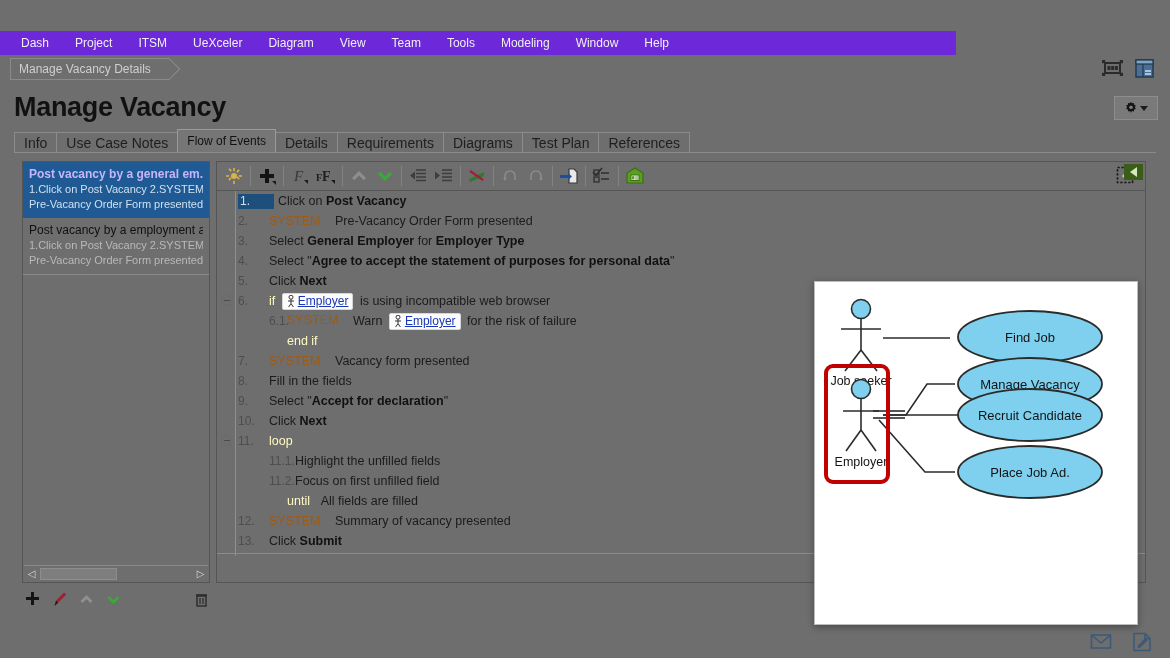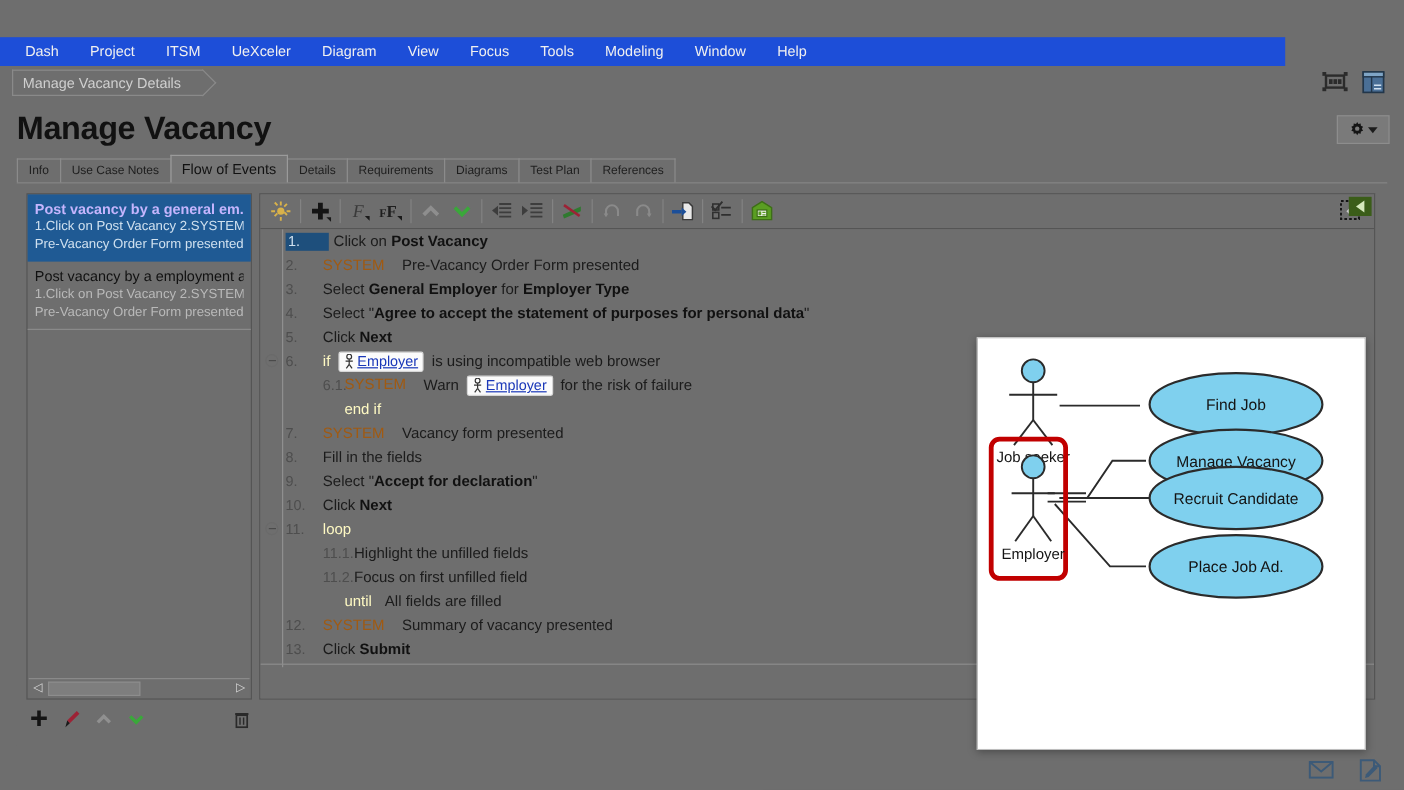--- a/index.html
+++ b/index.html
@@ -49,22 +49,22 @@
   .win-btn {
     width: 46px; height: 31px;
     display: flex; align-items: center; justify-content: center;
     color: #ededed;
   }
   .win-btn svg { display: block; }
 
   
   .menubar {
     position: absolute; left: 0; top: 31px;
-    width: 1071px; height: 24px;
-    background: #1d4ed8;
+    width: 956px; height: 24px;
+    background: #6d28d9;
     display: flex; align-items: center;
     padding-left: 8px;
   }
   .menu-item {
     font-size: 12px; color: #f0f0f0;
     padding: 3px 13px;
     white-space: nowrap;
   }
 
   
@@ -120,21 +120,21 @@
 
   
   .tabs {
     position: absolute; left: 14px; top: 130px;
     display: flex; align-items: flex-end;
     height: 22px;
   }
   .tab {
     height: 20px;
     padding: 0 9px;
-    font-size: 10px; color: #1e1e1e;
+    font-size: 14px; color: #1e1e1e;
     display: flex; align-items: center;
     border: 1px solid #8b8b8b;
     border-bottom: none;
     background: #6e6e6e;
     margin-right: -1px;
   }
   .tab.active {
     height: 23px;
     background: #767676;
     border-color: #9a9a9a;
@@ -348,21 +348,21 @@
 <div id="app">
 
 
   <div class="menubar">
     <div class="menu-item">Dash</div>
     <div class="menu-item">Project</div>
     <div class="menu-item">ITSM</div>
     <div class="menu-item">UeXceler</div>
     <div class="menu-item">Diagram</div>
     <div class="menu-item">View</div>
-    <div class="menu-item">Focus</div>
+    <div class="menu-item">Team</div>
     <div class="menu-item">Tools</div>
     <div class="menu-item">Modeling</div>
     <div class="menu-item">Window</div>
     <div class="menu-item">Help</div>
   </div>
 
   <div class="breadcrumb-row">
     <div class="crumb">Manage Vacancy Details</div>
   </div>
   <div class="topright-icons">

